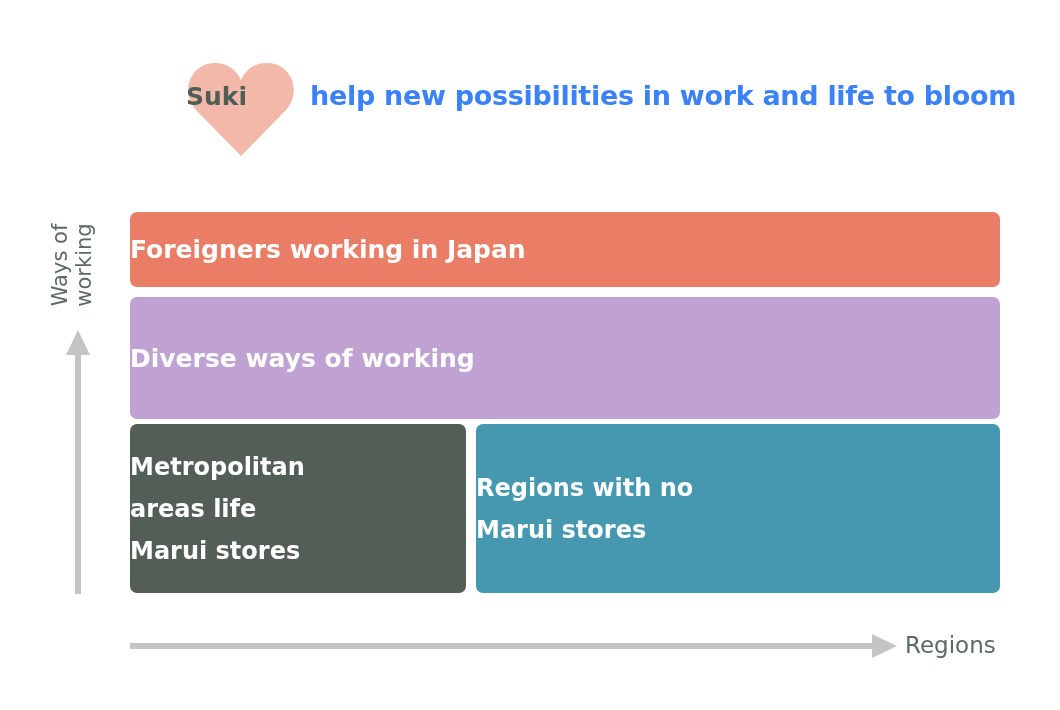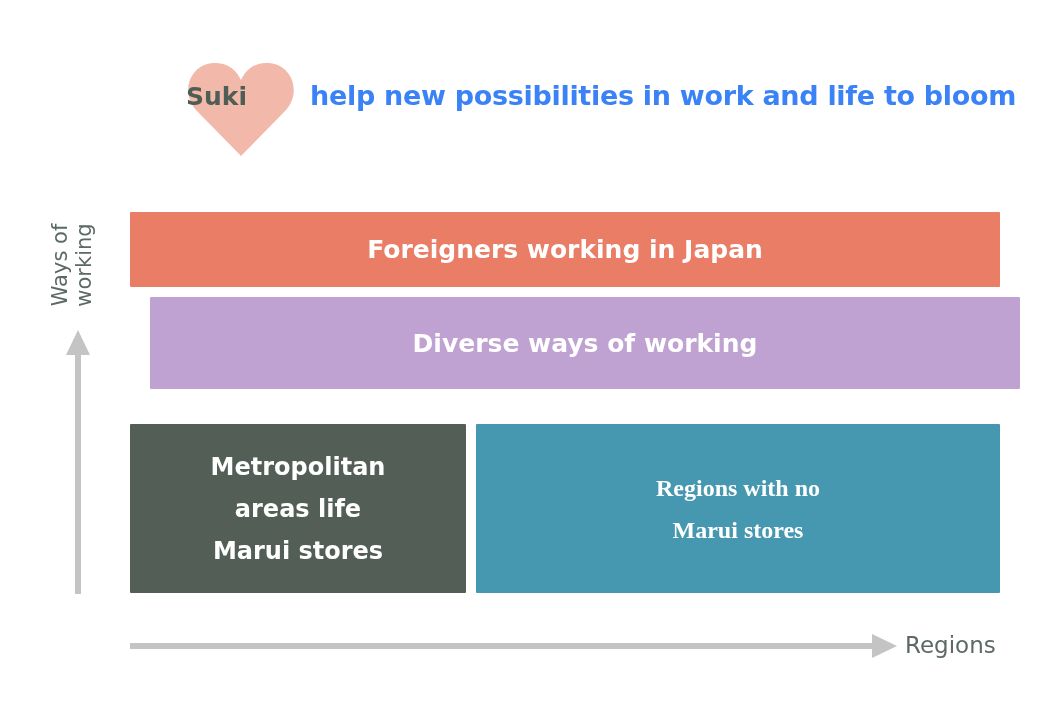--- a/index.html
+++ b/index.html
@@ -3,28 +3,28 @@
 <meta charset="utf-8">
 <style>
   html, body { margin:0; padding:0; background:#ffffff; }
   body { width:1060px; height:710px; position:relative; overflow:hidden;
          font-family:"DejaVu Sans", "Liberation Sans", sans-serif; }
   .heart { position:absolute; left:186px; top:58px; width:110px; height:100px; }
   .heart-label { position:absolute; left:186px; top:82px; width:108px; text-align:left;
                  font-size:25px; font-weight:bold; color:#4e5e55; }
   .tagline { position:absolute; left:310px; top:80px; font-size:27px; font-weight:bold;
              color:#3b82f6; white-space:nowrap; letter-spacing:-0.3px; }
-  .box { position:absolute; border-radius:1px; color:#fff; text-align:center;
-         display:flex; flex-direction:column; justify-content:center; align-items:center;
+  .box { position:absolute; border-radius:7px; color:#fff; text-align:center;
+         display:flex; flex-direction:column; justify-content:center; align-items:flex-start;
          font-weight:bold; box-sizing:border-box; }
   .box-foreigners { left:130px; top:212px; width:870px; height:75px; background:#e97d66; font-size:25px; }
-  .box-diverse { left:130px; top:297px; width:870px; height:92px; background:#bfa2d2; font-size:25px;margin-left:20px; }
+  .box-diverse { left:130px; top:297px; width:870px; height:122px; background:#bfa2d2; font-size:25px; }
   .box-diverse .sub { font-size:18px; font-weight:normal; margin-top:8px; }
   .box-metro { left:130px; top:424px; width:336px; height:169px; background:#535f56; font-size:24px; line-height:42px; }
-  .box-regions { left:476px; top:424px; width:524px; height:169px; background:#4598b0; font-size:24px; line-height:42px;font-family:Liberation Serif, serif; }
+  .box-regions { left:476px; top:424px; width:524px; height:169px; background:#4598b0; font-size:24px; line-height:42px; }
   .yaxis-label { position:absolute; left:48px; top:315px; transform-origin:0 0; transform:rotate(-90deg);
                  font-size:21px; color:#5c6a63; line-height:24px; text-align:center; width:100px; }
   .yaxis-line { position:absolute; left:75px; top:354px; width:6px; height:240px; background:#c4c4c4; }
   .yaxis-head { position:absolute; left:66px; top:330px; width:0; height:0;
                 border-left:12px solid transparent; border-right:12px solid transparent; border-bottom:25px solid #c4c4c4; }
   .xaxis-line { position:absolute; left:130px; top:643px; width:745px; height:6px; background:#c4c4c4; }
   .xaxis-head { position:absolute; left:872px; top:634px; width:0; height:0;
                 border-top:12px solid transparent; border-bottom:12px solid transparent; border-left:25px solid #c4c4c4; }
   .xaxis-label { position:absolute; left:905px; top:632px; font-size:23px; color:#5c6a63;text-align:right; }
 </style>

